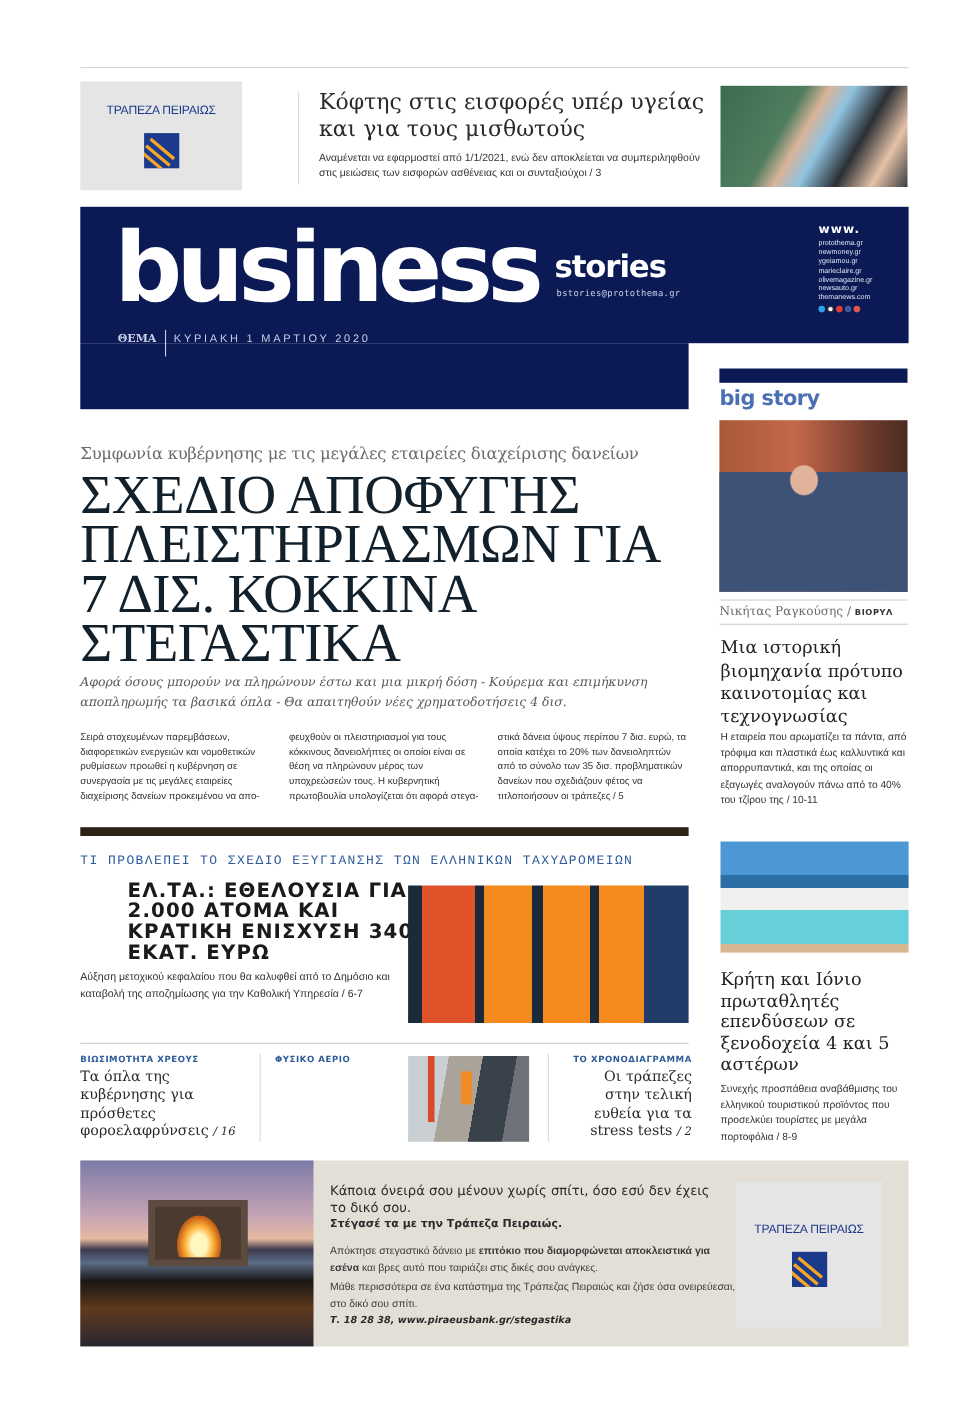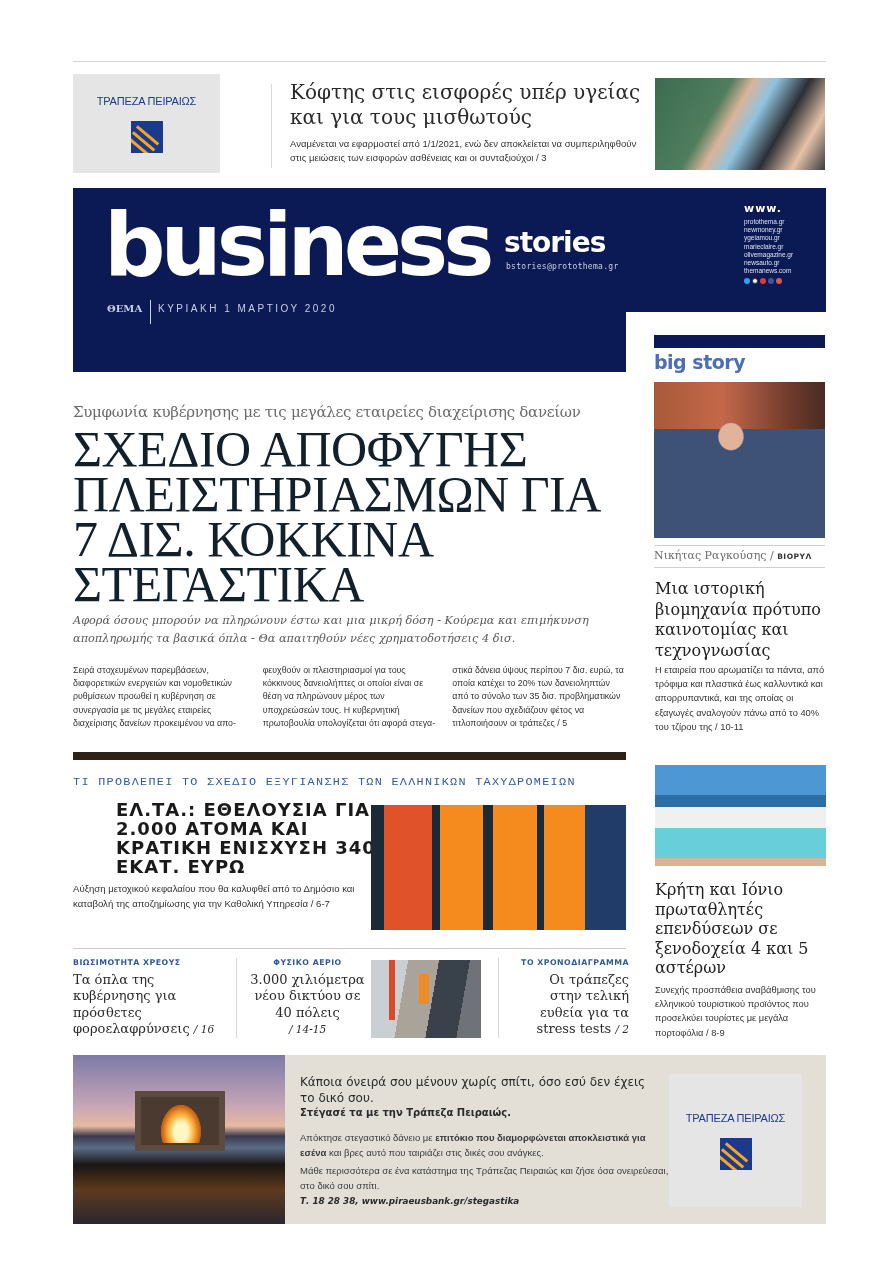--- a/index.html
+++ b/index.html
@@ -161,23 +161,22 @@
 <div class="abs elta-body">Αύξηση μετοχικού κεφαλαίου που θα καλυφθεί από το Δημόσιο και καταβολή της αποζημίωσης για την Καθολική Υπηρεσία / 6-7</div>
 <div class="abs elta-photo"></div>
 
 <div class="abs thin-rule"></div>
 
 <div class="abs" style="left:73px;top:958px;width:160px;">
   <div class="ss-label">ΒΙΩΣΙΜΟΤΗΤΑ ΧΡΕΟΥΣ</div>
   <div class="ss-title"><span>Τα όπλα της κυβέρνησης για πρόσθετες φοροελαφρύνσεις</span> <em>/ 16</em></div>
 </div>
 <div class="abs ss-vsep" style="left:236px;top:958px;"></div>
-<div class="abs" style="left:250px;top:958px;width:115px;text-align:center;">
+<div class="abs" style="left:250px;top:958px;width:115px;">
   <div class="ss-label">ΦΥΣΙΚΟ ΑΕΡΙΟ</div>
-  <div class="ss-title"><span>3.000 χιλιόμετρα νέου δικτύου σε 40 πόλεις</span><br><em>/ 14-15</em></div>
 </div>
 <div class="abs ss-photo"></div>
 <div class="abs ss-vsep" style="left:498px;top:958px;"></div>
 <div class="abs" style="left:514px;top:958px;width:115px;text-align:right;">
   <div class="ss-label">ΤΟ ΧΡΟΝΟΔΙΑΓΡΑΜΜΑ</div>
   <div class="ss-title"><span>Οι τράπεζες στην τελική ευθεία για τα stress tests</span> <em>/ 2</em></div>
 </div>
 
 <div class="abs hotel-photo"></div>
 <div class="abs hotel-title">Κρήτη και Ιόνιο πρωταθλητές επενδύσεων σε ξενοδοχεία 4 και 5 αστέρων</div>

